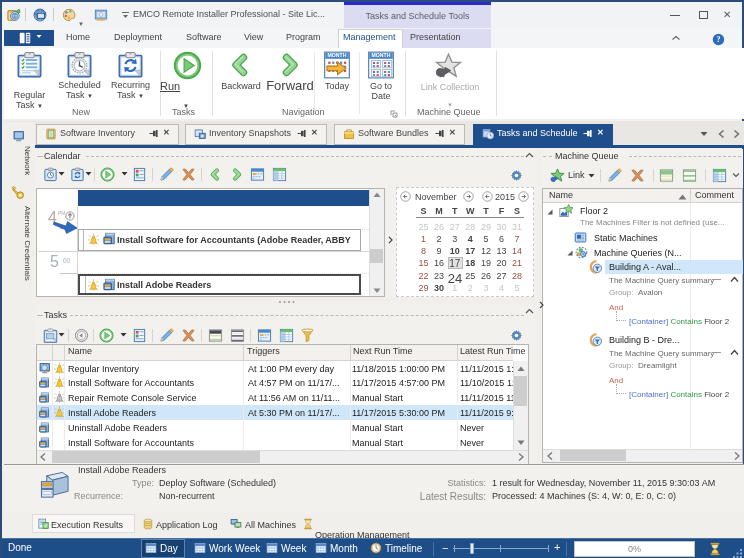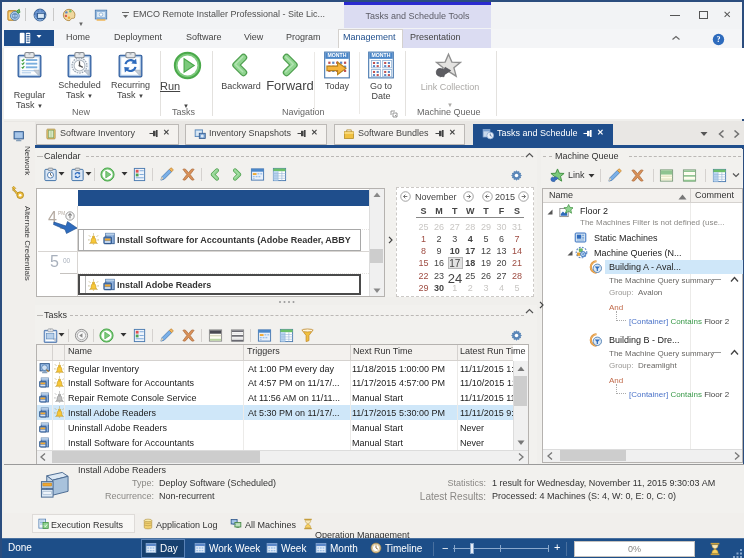--- a/index.html
+++ b/index.html
@@ -1172,21 +1172,21 @@
 <path d="M8 6 L14 10.5 L14 26 L8 21.5 Z" fill="#c8d9ea" stroke="#4a6a92"></path>
 <rect x="2.5" y="12" width="12" height="7" fill="#b8d0e8" stroke="#4a6a92"></rect>
 <rect x="4" y="13.5" width="9" height="3" fill="#f0a830" stroke="#b87818" stroke-width="0.5"></rect>
 <rect x="2.5" y="20" width="12" height="8" fill="#dce8f4" stroke="#4a6a92"></rect>
 <rect x="4" y="22" width="9" height="3" fill="#eef4fa" stroke="#8aa4c0" stroke-width="0.5"></rect>
       </svg>
     </div>
 <div class="abs" style="left:76px;top:463px;font-size:9px;color:#333;">Install Adobe Readers</div>
 <div class="abs" style="left:72px;top:476px;width:80px;text-align:right;font-size:9px;color:#8a8885;">Type:</div>
 <div class="abs" style="left:157px;top:476px;font-size:9px;color:#333;">Deploy Software (Scheduled)</div>
-<div class="abs" style="left:72px;top:489px;width:80px;text-align:right;font-size:9px;color:#8a8885;">Recurrence:</div>
+<div class="abs" style="left:72px;top:489px;width:80px;text-align:left;font-size:9px;color:#8a8885;">Recurrence:</div>
 <div class="abs" style="left:157px;top:489px;font-size:9px;color:#333;">Non-recurrent</div>
 <div class="abs" style="left:404px;top:476px;width:80px;text-align:right;font-size:9px;color:#8a8885;">Statistics:</div>
 <div class="abs" style="left:490px;top:476px;font-size:9px;color:#333;">1 result for Wednesday, November 11, 2015 9:30:03 AM</div>
 <div class="abs" style="left:404px;top:489px;width:80px;text-align:right;font-size:10px;color:#8a8885;">Latest Results:</div>
 <div class="abs" style="left:490px;top:489px;font-size:9px;color:#333;">Processed: 4 Machines (S: 4, W: 0, E: 0, C: 0)</div>
 <div class="abs" style="left:2px;top:511px;width:740px;height:25px;background:#f1efec;"></div>
 <div class="abs" style="left:33px;top:529px;width:709px;height:7px;background-image:radial-gradient(#c9c4c0 0.6px, transparent 0.7px);background-size:2px 2px;"></div>
 <div class="abs" style="left:30px;top:512px;width:103px;height:19px;background:#f8f7f5;border:1px solid #dedbd8;"></div>
 <div class="abs" style="left:35px;top:516px;">
       <svg width="12" height="12" viewBox="0 0 16 16">

